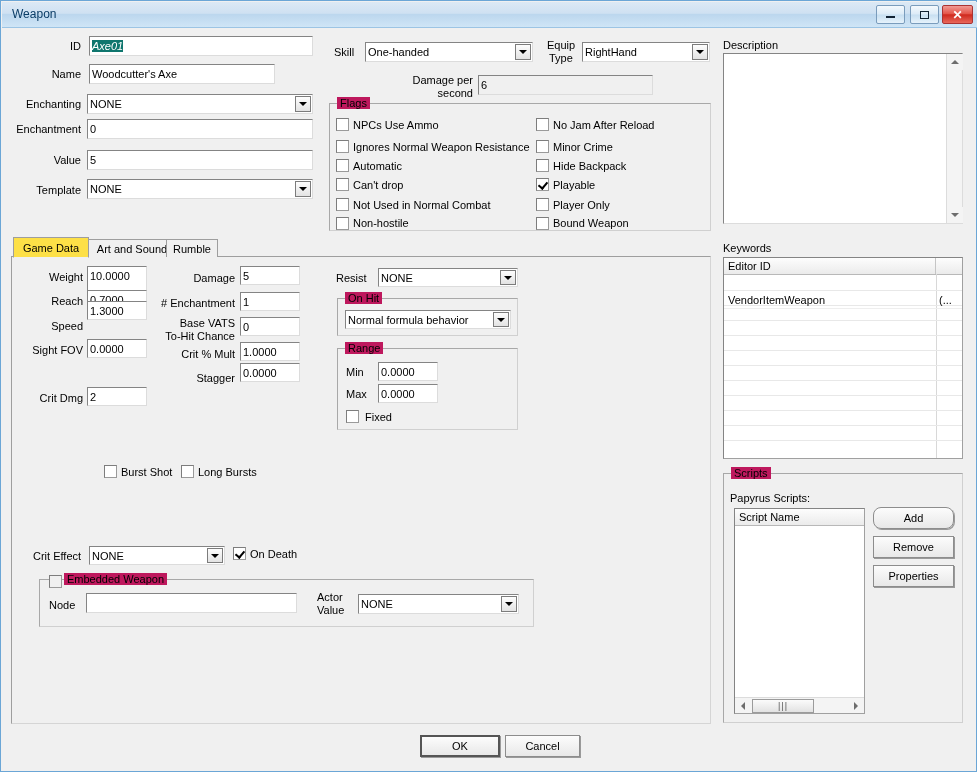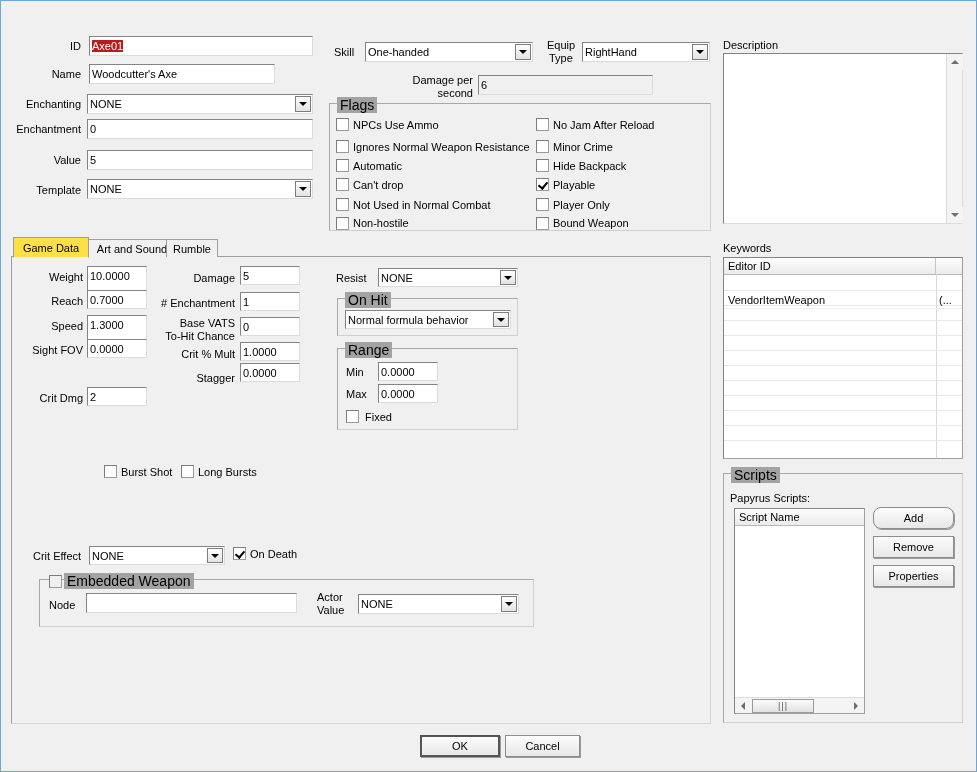--- a/index.html
+++ b/index.html
@@ -57,21 +57,21 @@
     position:absolute;box-sizing:border-box;
     background:#fff;
     border:1px solid #a0a0a0;
     border-top-color:#848484;border-left-color:#848484;
     border-right-color:#dcdcdc;border-bottom-color:#dcdcdc;
     font-size:11px;color:#000;
     padding:1px 2px;
     line-height:16px;
     overflow:hidden;white-space:nowrap;
   }
-  .tbox .selspan{background:#b91c1c;color:#fff;}
+  .tbox .selspan{background:#0f766e;color:#fff;font-style:italic;}
 
   .combo{
     position:absolute;box-sizing:border-box;
     background:#fff;
     border:1px solid #a0a0a0;
     border-top-color:#848484;border-left-color:#848484;
     border-right-color:#dcdcdc;border-bottom-color:#dcdcdc;
     font-size:11px;color:#000;
     line-height:16px;
     padding:1px 2px;
@@ -89,21 +89,21 @@
     border-top:4px solid #000;
   }
 
   .grp{
     position:absolute;box-sizing:border-box;
     border:1px solid #d0d0d0;
     border-top-color:#a8a8a8;border-left-color:#a8a8a8;
   }
   .grp > .grp-title{
     position:absolute;top:-7px;left:7px;
-    background:#a3a3a3;padding:0 3px;font-size:14px;color:#000;
+    background:#be185d;padding:0 3px;font-size:11px;color:#000;
     white-space:nowrap;
   }
 
   .cb{position:absolute;width:13px;height:13px;box-sizing:border-box;
     background:#fff;border:1px solid #9a9a9a;border-top-color:#7d7d7d;border-left-color:#7d7d7d;}
   .cb.on::after{
     content:"";position:absolute;left:3px;top:1px;width:4px;height:7px;
     border:solid #000;border-width:0 2px 2px 0;transform:rotate(40deg);
   }
 
@@ -191,20 +191,36 @@
     border:1px solid #9b9b9b;box-sizing:border-box;
     display:flex;align-items:center;justify-content:center;
   }
   .grip{font-size:9px;color:#555;letter-spacing:1px;line-height:1;}
 </style>
 </head>
 <body>
 
 <div id="window">
 
+  <div id="titlebar">
+    <div id="title-text">Weapon</div>
+    <div class="wbtn" id="btn-min">
+      <div class="glyph">
+          <div class="minglyph"></div>
+        </div>
+    </div>
+    <div class="wbtn" id="btn-max">
+      <div class="glyph">
+          <div class="maxglyph"></div>
+        </div>
+    </div>
+    <div class="wbtn" id="btn-close">
+      <div class="glyph">✕</div>
+    </div>
+  </div>
 
   <div class="lbl r" style="left:18px;top:39px;width:62px;">ID</div>
   <div class="tbox" style="left:88px;top:35px;width:224px;height:20px;"><span class="selspan">Axe01</span></div>
 
   <div class="lbl r" style="left:18px;top:67px;width:62px;">Name</div>
   <div class="tbox" style="left:88px;top:63px;width:186px;height:20px;">Woodcutter's Axe</div>
   <div class="lbl" style="left:281px;top:67px;margin-top:36px;">16/24</div>
 
   <div class="lbl r" style="left:10px;top:97px;width:70px;">Enchanting</div>
   <div class="combo" style="left:86px;top:93px;width:226px;height:20px;">
@@ -300,21 +316,21 @@
       <span>Rumble</span>
     </div>
 
   <div class="lbl r" style="left:16px;top:270px;width:66px;">Weight</div>
   <div class="tbox" style="left:86px;top:265px;width:60px;height:35px;">10.0000</div>
 
   <div class="lbl r" style="left:16px;top:294px;width:66px;">Reach</div>
   <div class="tbox" style="left:86px;top:289px;width:60px;height:19px;">0.7000</div>
 
   <div class="lbl r" style="left:16px;top:319px;width:66px;">Speed</div>
-  <div class="tbox" style="left:86px;top:314px;width:60px;height:33px;">1.3000</div>
+  <div class="tbox" style="left:86px;top:300px;width:60px;height:19px;">1.3000</div>
 
   <div class="lbl r" style="left:16px;top:343px;width:66px;">Sight FOV</div>
   <div class="tbox" style="left:86px;top:338px;width:60px;height:19px;">0.0000</div>
 
   <div class="lbl r" style="left:16px;top:391px;width:66px;">Crit Dmg</div>
   <div class="tbox" style="left:86px;top:386px;width:60px;height:19px;">2</div>
 
   <div class="lbl r" style="left:150px;top:271px;width:84px;">Damage</div>
   <div class="tbox" style="left:239px;top:265px;width:60px;height:19px;">5</div>
 

